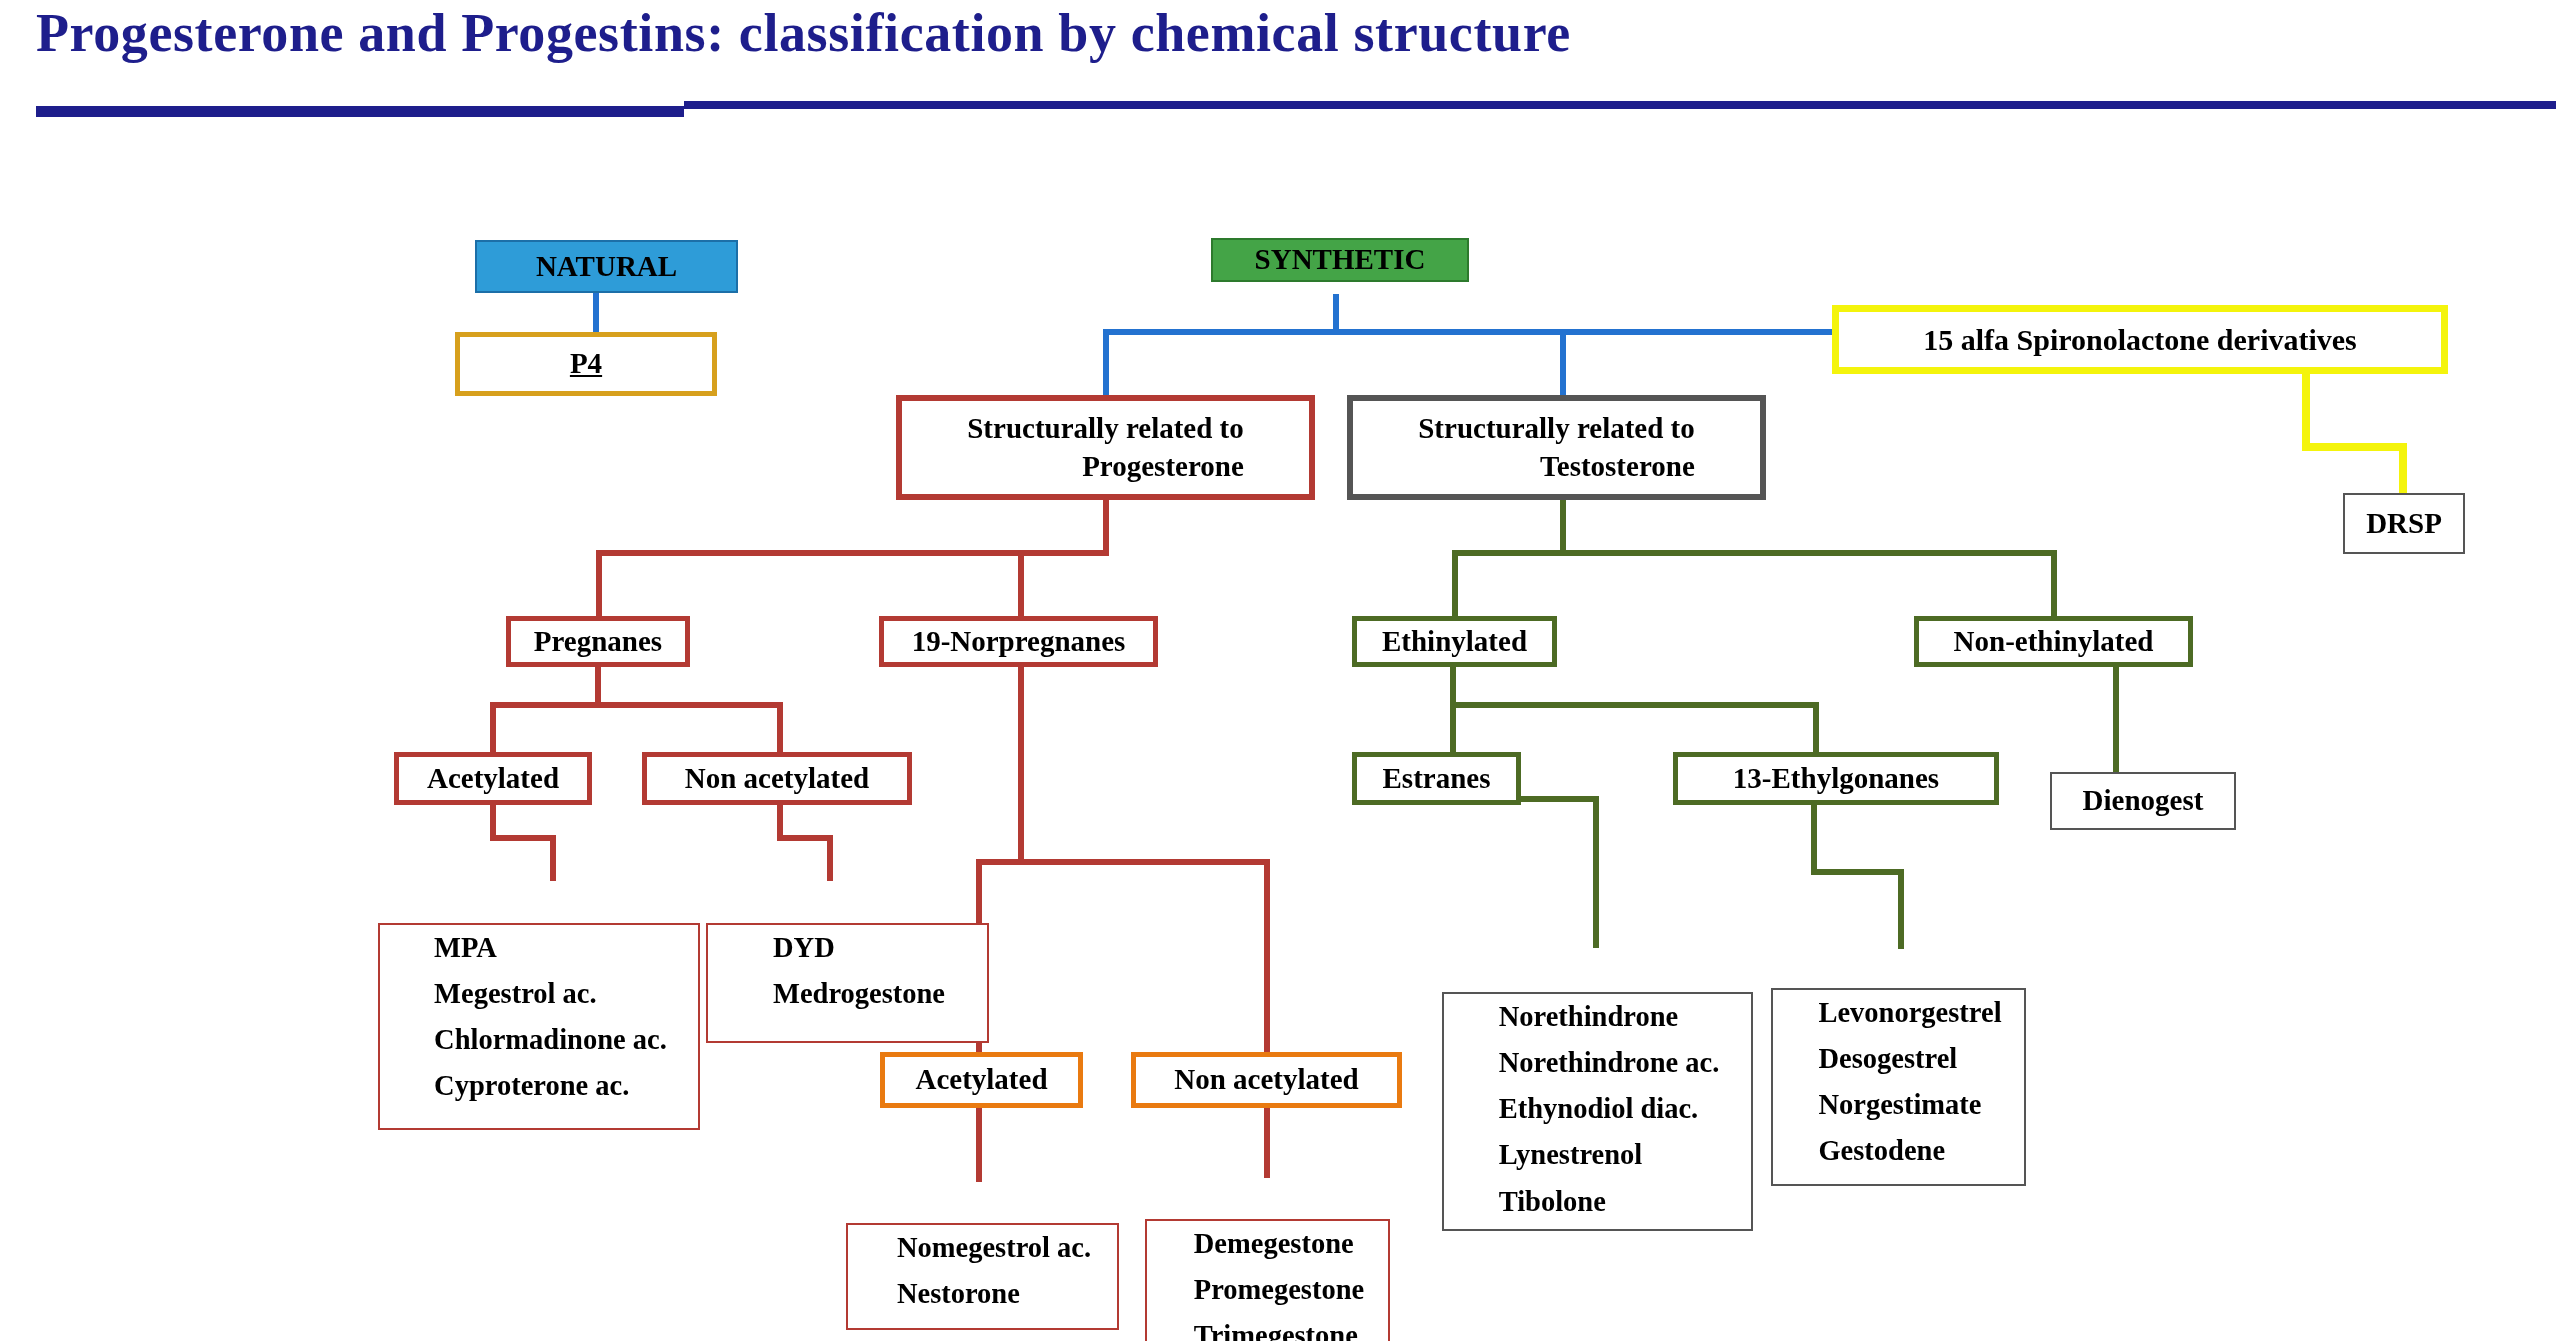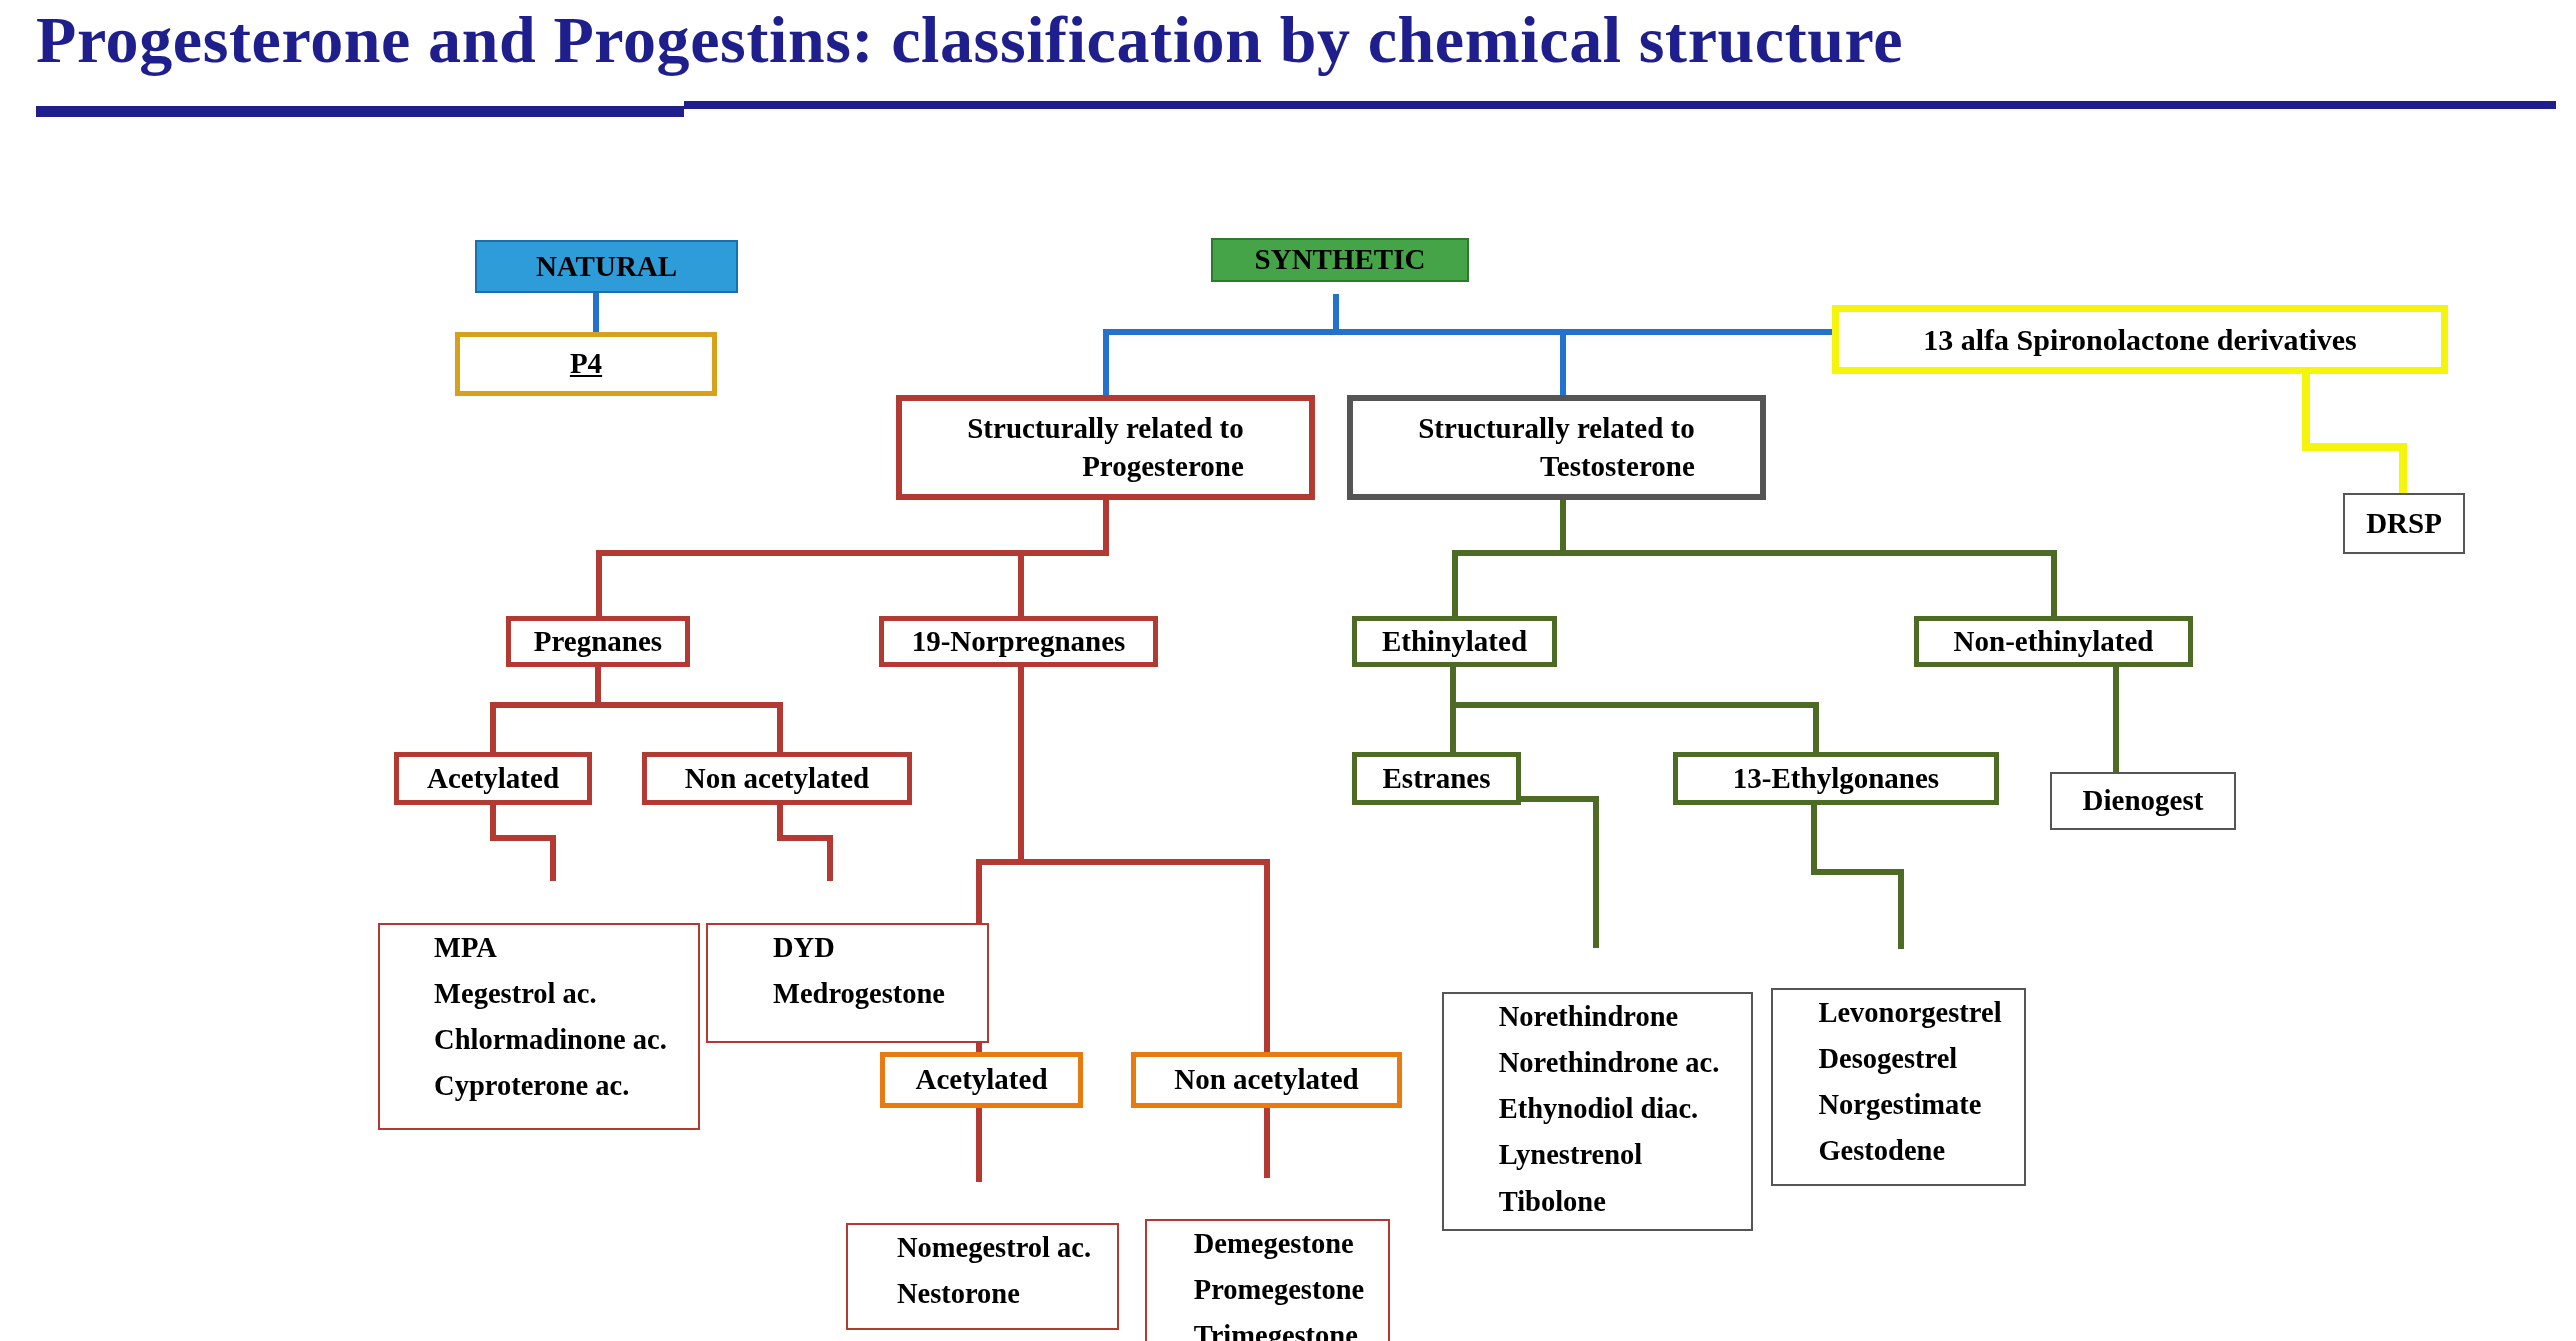--- a/index.html
+++ b/index.html
@@ -7,21 +7,21 @@
     position:relative;
     width:2576px;
     height:1342px;
     background:#ffffff;
     overflow:hidden;
     font-family:"Liberation Serif","DejaVu Serif",serif;
   }
   .title{
     position:absolute;
     left:36px; top:3.8px;
-    font-size:66px;
+    font-size:54px;
     font-weight:bold;
     color:var(--title_navy);
     white-space:nowrap;
     letter-spacing:0.6px;
     line-height:1.1;
   }
   .underline{position:absolute;background:var(--title_navy);}
   .node{
     position:absolute;
     box-sizing:border-box;
@@ -115,21 +115,21 @@
   <div class="seg seg-green" style="left:1811px;top:869px;width:92px;height:5.7px;"></div>
   <div class="seg seg-green" style="left:1898px;top:869px;width:5.7px;height:80px;"></div>
   <div class="seg seg-green" style="left:2113px;top:665px;width:5.7px;height:110px;"></div>
 
   <div class="node fill-blue" style="left:475px;top:240px;width:263px;height:53px;">NATURAL</div>
 
   <div class="node b-gold" style="left:455px;top:332px;width:262px;height:64px;text-decoration:underline;">P4</div>
 
   <div class="node fill-green" style="left:1211px;top:238px;width:258px;height:44px;">SYNTHETIC</div>
 
-  <div class="node b-yellow" style="left:1832px;top:305px;width:616px;height:69px;">13 alfa Spironolactone derivatives</div>
+  <div class="node b-yellow" style="left:1832px;top:305px;width:616px;height:69px;">15 alfa Spironolactone derivatives</div>
 
   <div class="node b-gray-thin" style="left:2343px;top:493px;width:122px;height:61px;">DRSP</div>
 
   <div class="node b-red-thick" style="left:896px;top:395px;width:419px;height:105px;">Structurally related to
 Progesterone</div>
 
   <div class="node b-gray-thick" style="left:1347px;top:395px;width:419px;height:105px;">Structurally related to
 Testosterone</div>
 
   <div class="node b-red" style="left:506px;top:616px;width:184px;height:51px;">Pregnanes</div>

